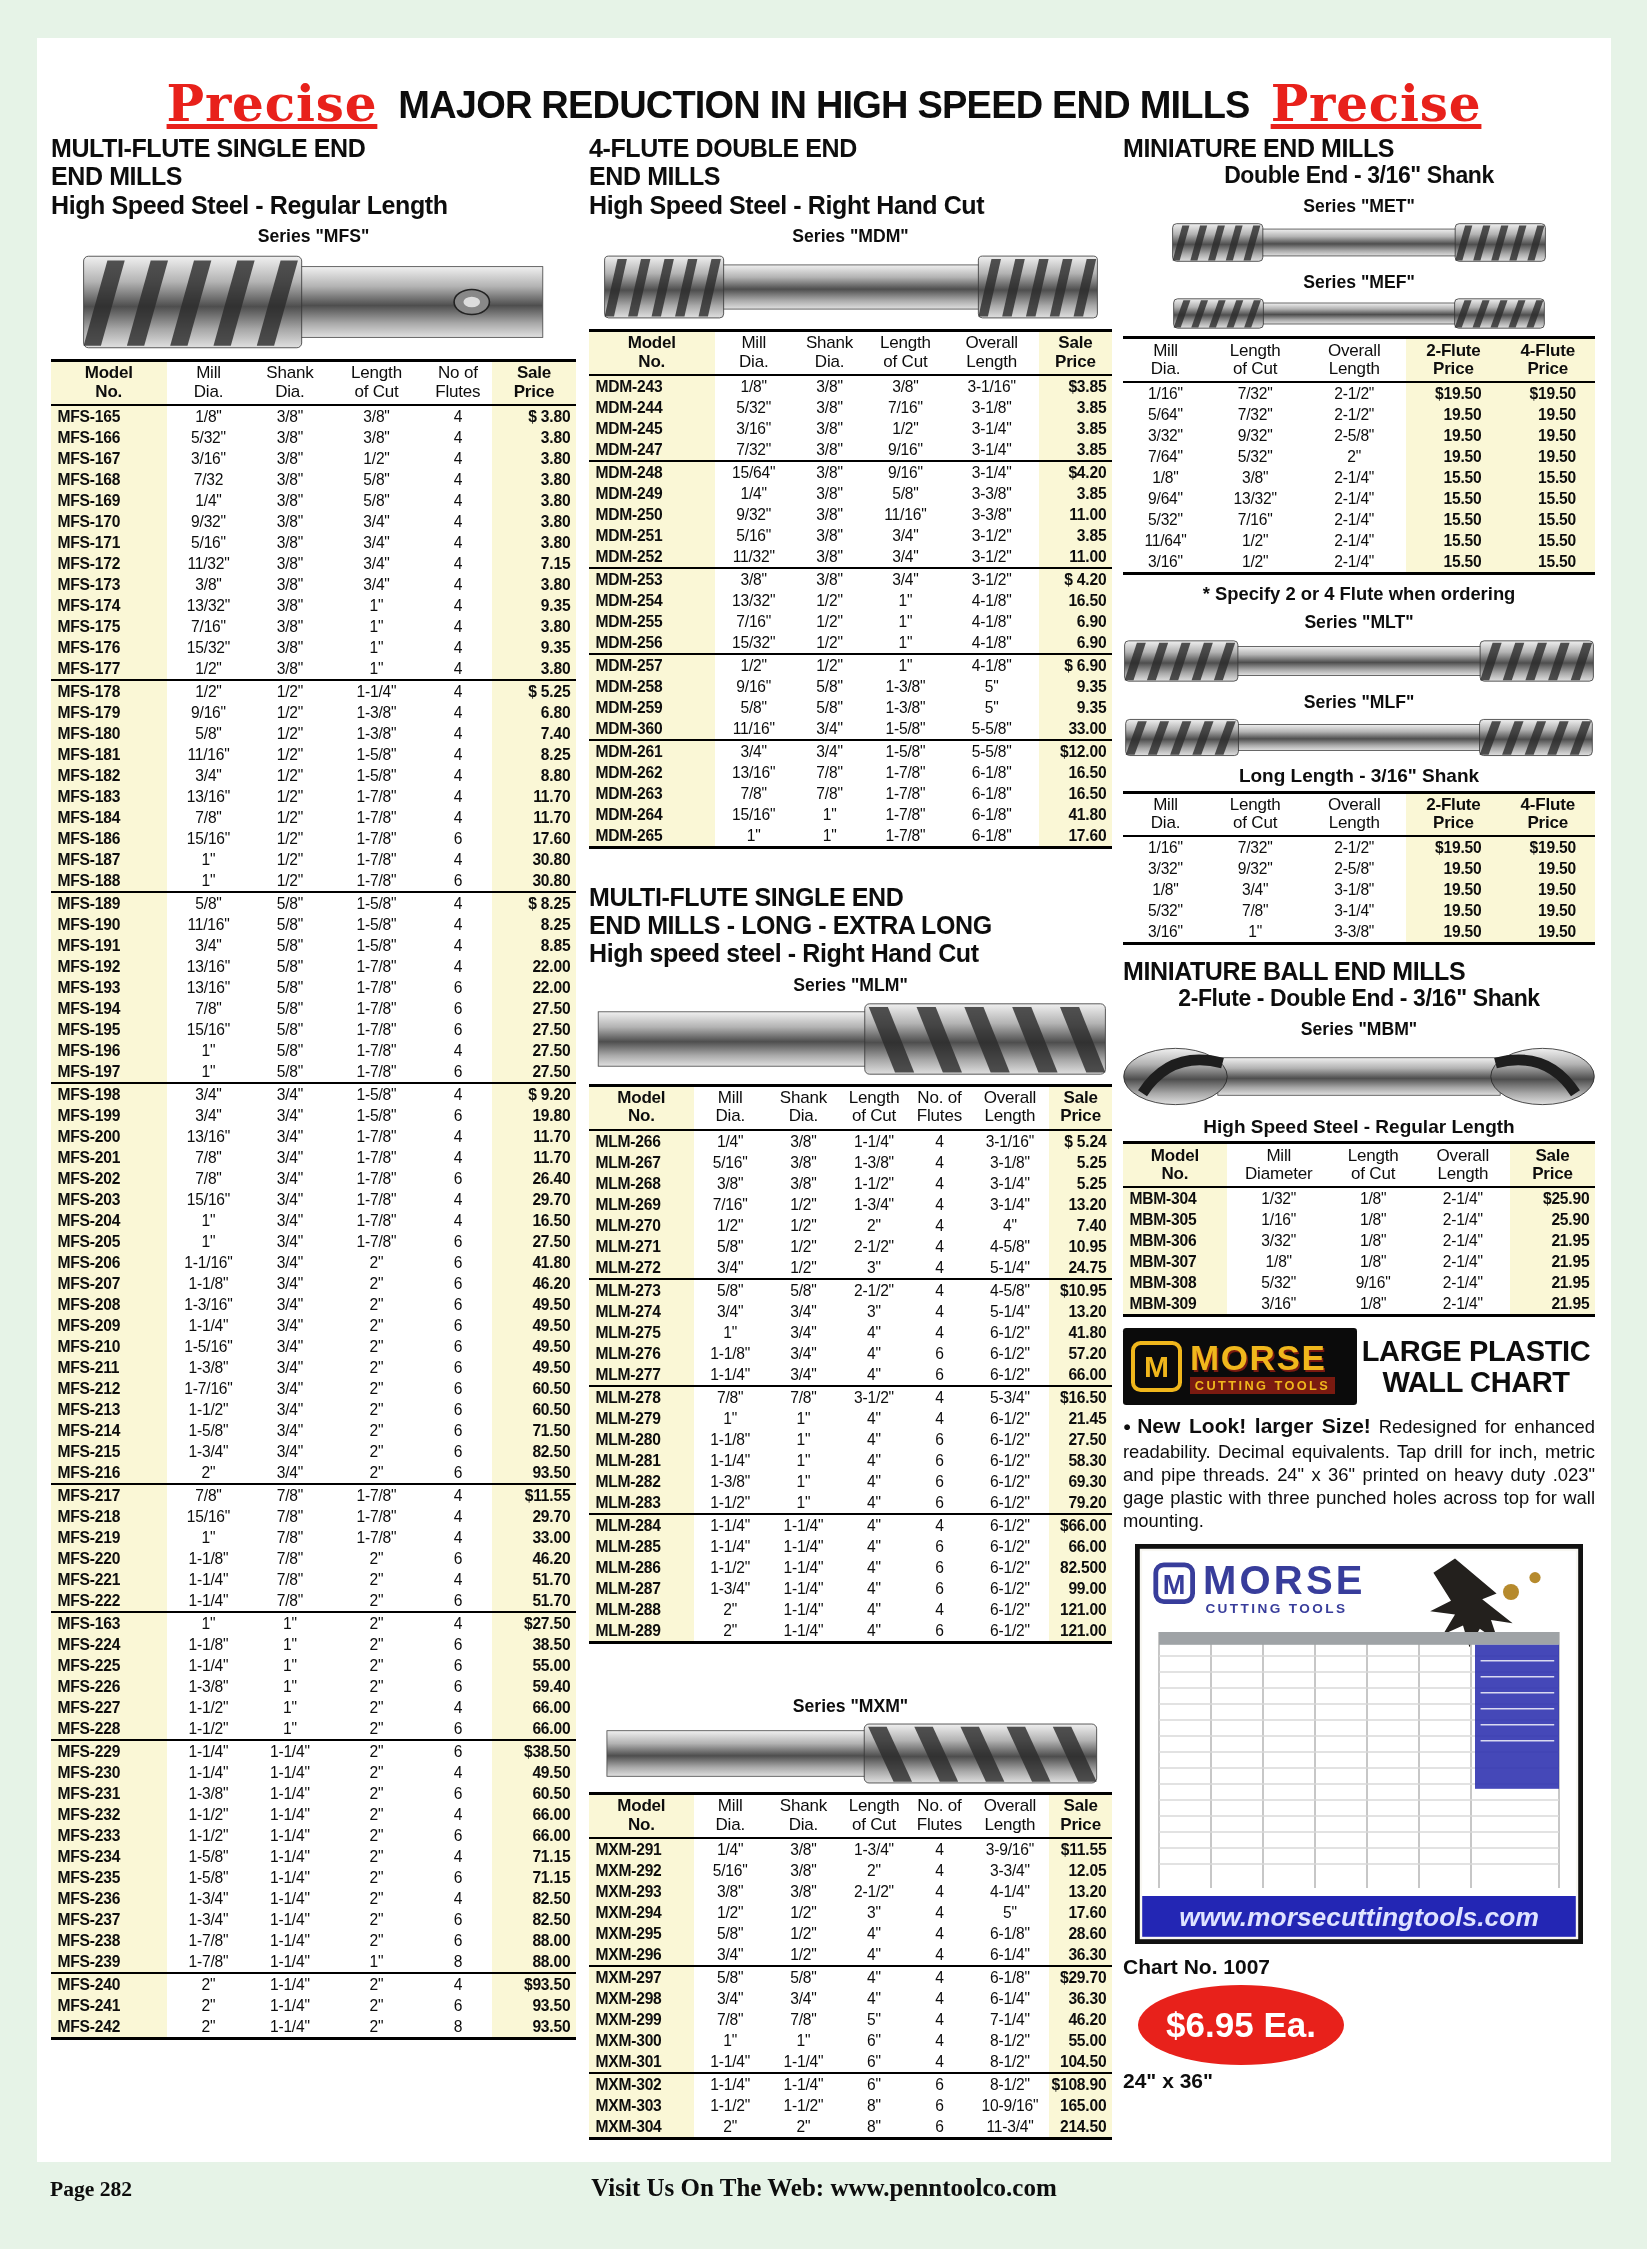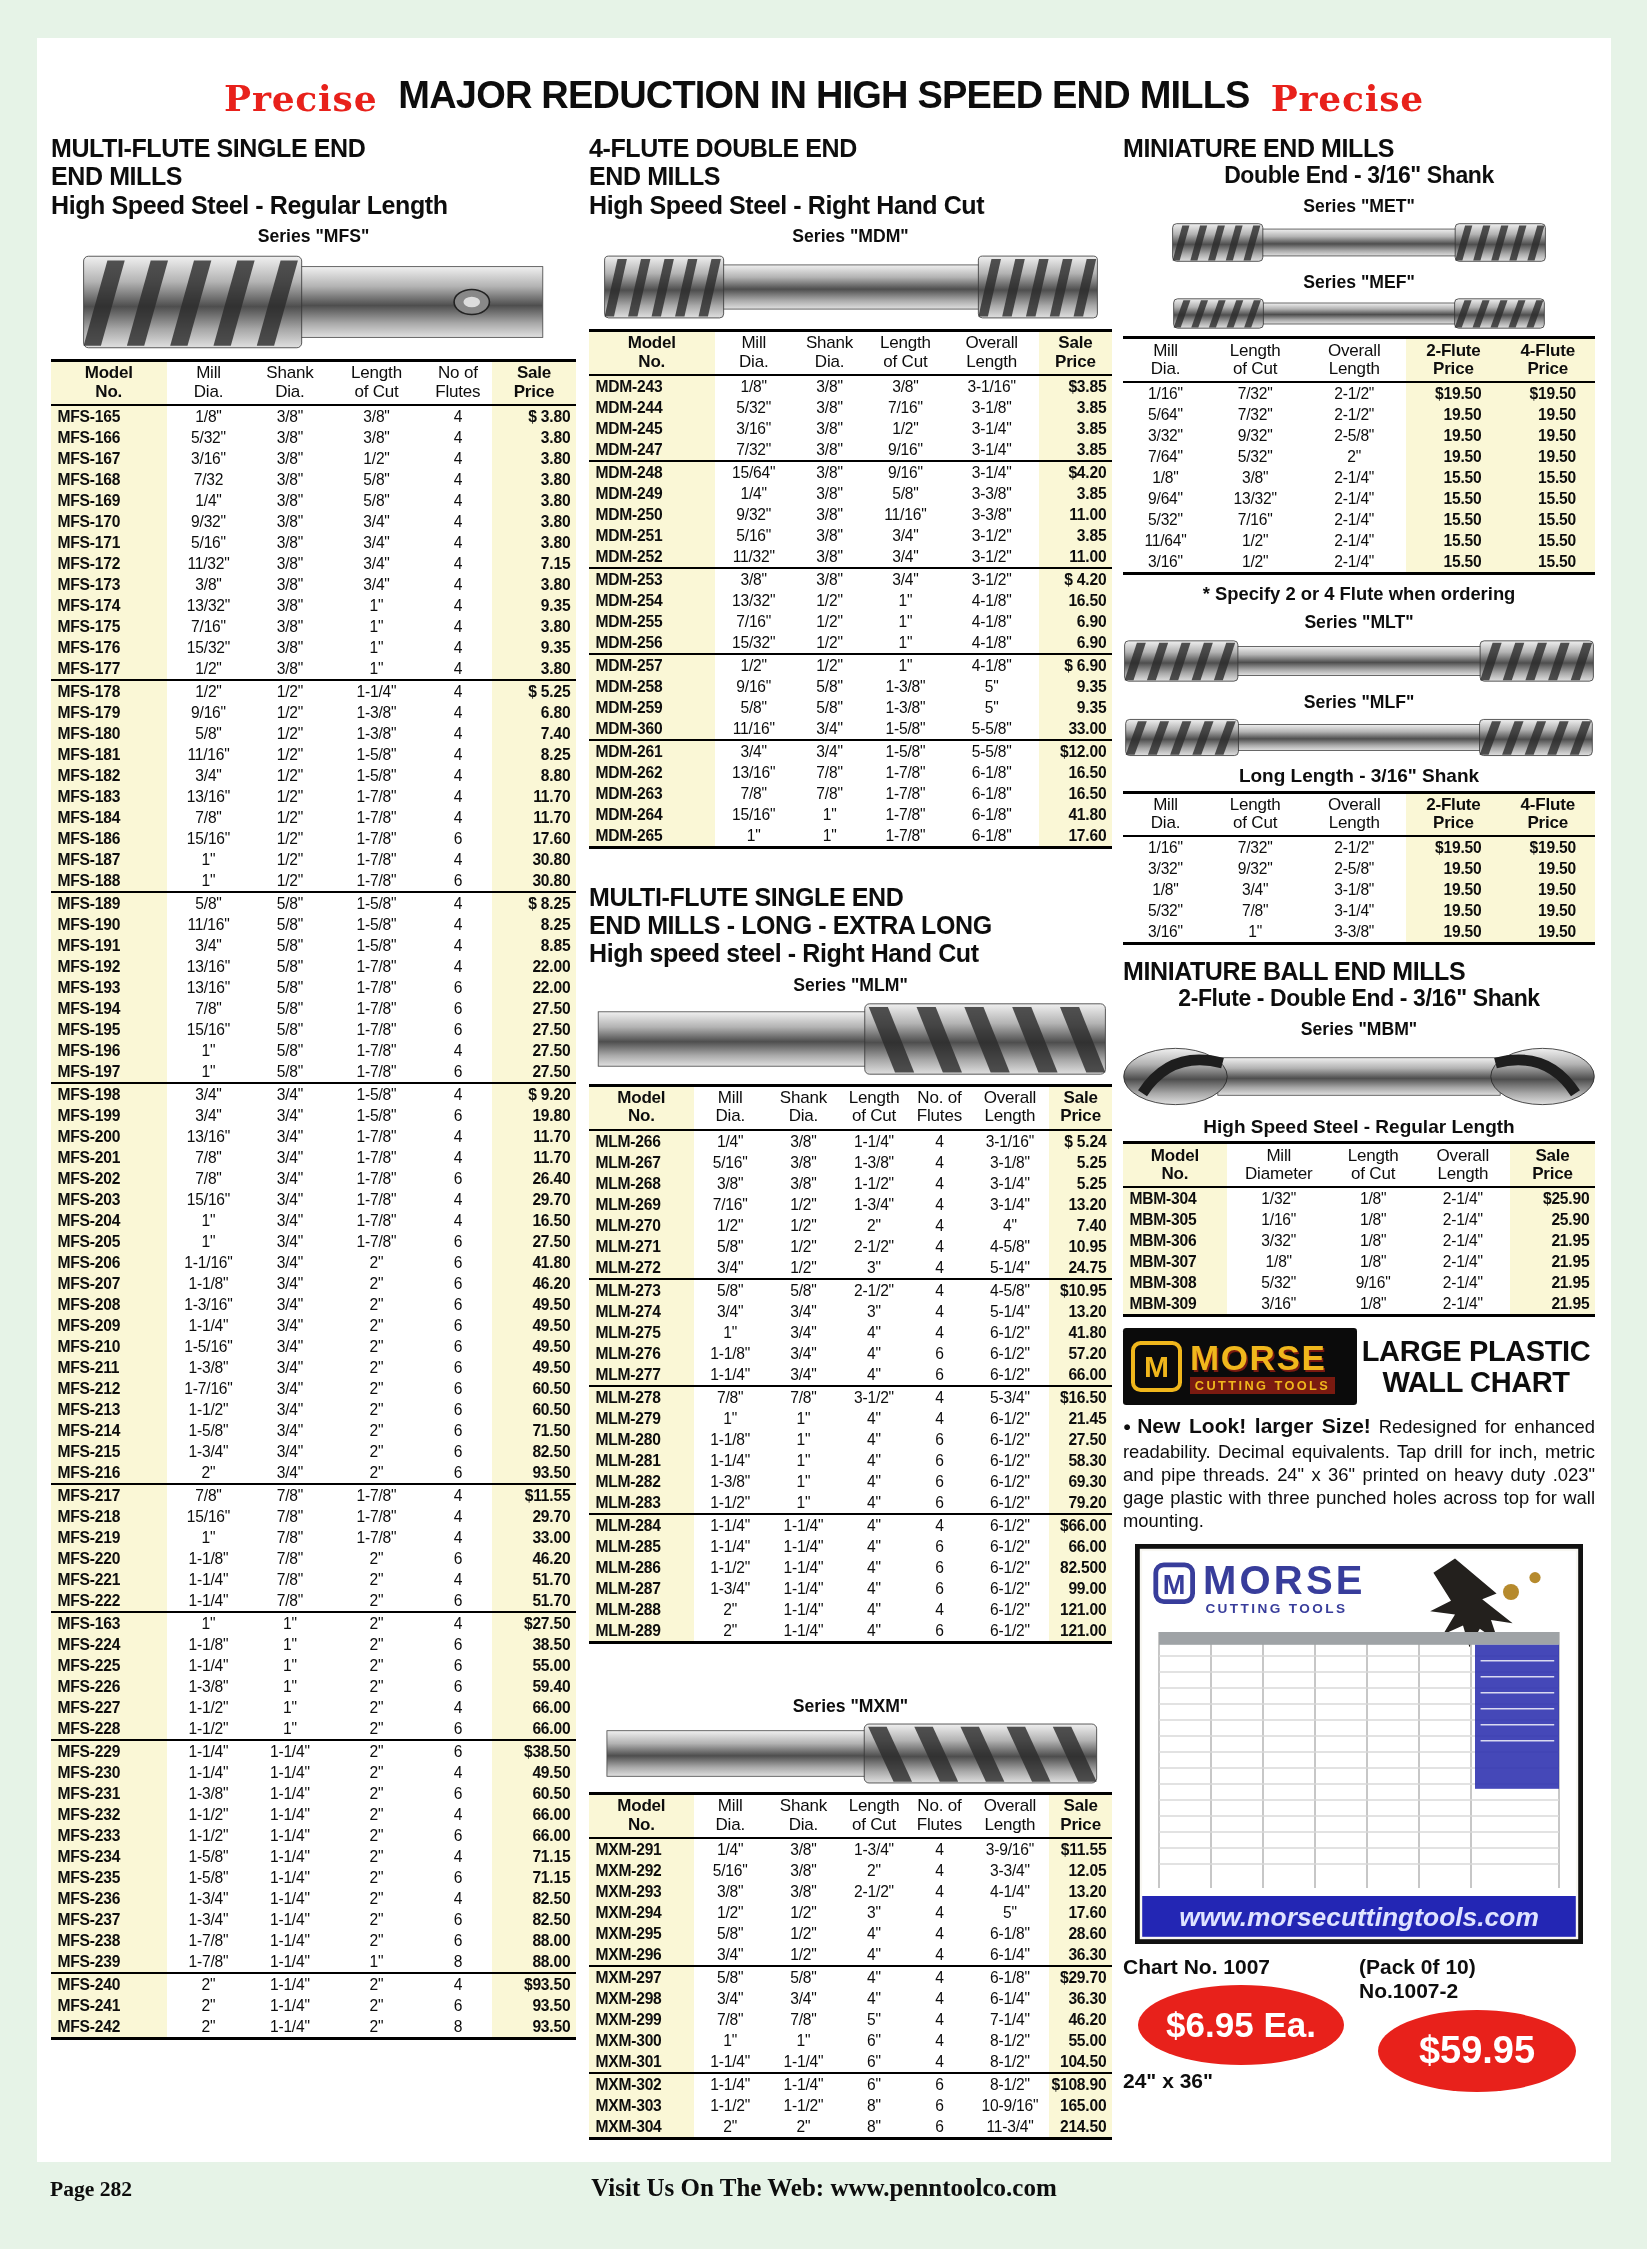--- a/index.html
+++ b/index.html
@@ -5,21 +5,21 @@
   html,body{margin:0;padding:0;}
   body{
     width:1648px;height:2250px;position:relative;
     background:#e6f3e7;
     font-family:"Liberation Sans",sans-serif;color:#0d0d0d;
     -webkit-font-smoothing:antialiased;
   }
   .panel{position:absolute;left:37px;top:38px;width:1574px;height:2124px;background:#ffffff;}
   
   .title{position:absolute;top:74px;left:0;right:0;text-align:center;white-space:nowrap;}
-  .precise{font-family:"DejaVu Serif",serif;font-weight:bold;color:#e8211b;font-size:36px;letter-spacing:0.8px;vertical-align:-3.2px;}
+  .precise{font-family:"DejaVu Serif",serif;font-weight:bold;color:#e8211b;font-size:50px;letter-spacing:0.8px;vertical-align:-3.2px;text-decoration:underline;}
   .main-title{font-size:38px;font-weight:bold;letter-spacing:-0.8px;margin:0 21px;}
   
   .col{position:absolute;top:134px;}
   .col-left{left:51px;width:525px;}
   .col-mid{left:589px;width:523px;}
   .col-right{left:1123px;width:472px;}
   .h-big{font-size:25px;font-weight:bold;text-align:left;line-height:1.13;letter-spacing:-0.4px;}
   .h-sub{font-size:23px;font-weight:bold;text-align:center;line-height:1.15;letter-spacing:-0.4px;}
   .series{font-size:17.6px;font-weight:bold;text-align:center;margin:7.2px 0 3.2px;}
   .caption{font-size:19px;font-weight:bold;text-align:center;margin:6.4px 0 3.2px;}
@@ -1756,25 +1756,18 @@
   </div>
 
   <div class="buy-row">
     <div class="buy-col">
       <div class="buy-label">Chart No. 1007</div>
       <div class="oval oval-ea">
           <span>$6.95 Ea.</span>
         </div>
       <div class="buy-label">24" x 36"</div>
     </div>
-    <div class="buy-col">
-      <div class="buy-label">(Pack 0f 10)</div>
-      <div class="buy-label">No.1007-2</div>
-      <div class="oval oval-pk">
-          <span>$59.95</span>
-        </div>
-    </div>
   </div>
 </section>
 
 <div class="footer-left">Page 282</div>
 <div class="footer-center">Visit Us On The Web: www.penntoolco.com</div>
 
 
 </body></html>

